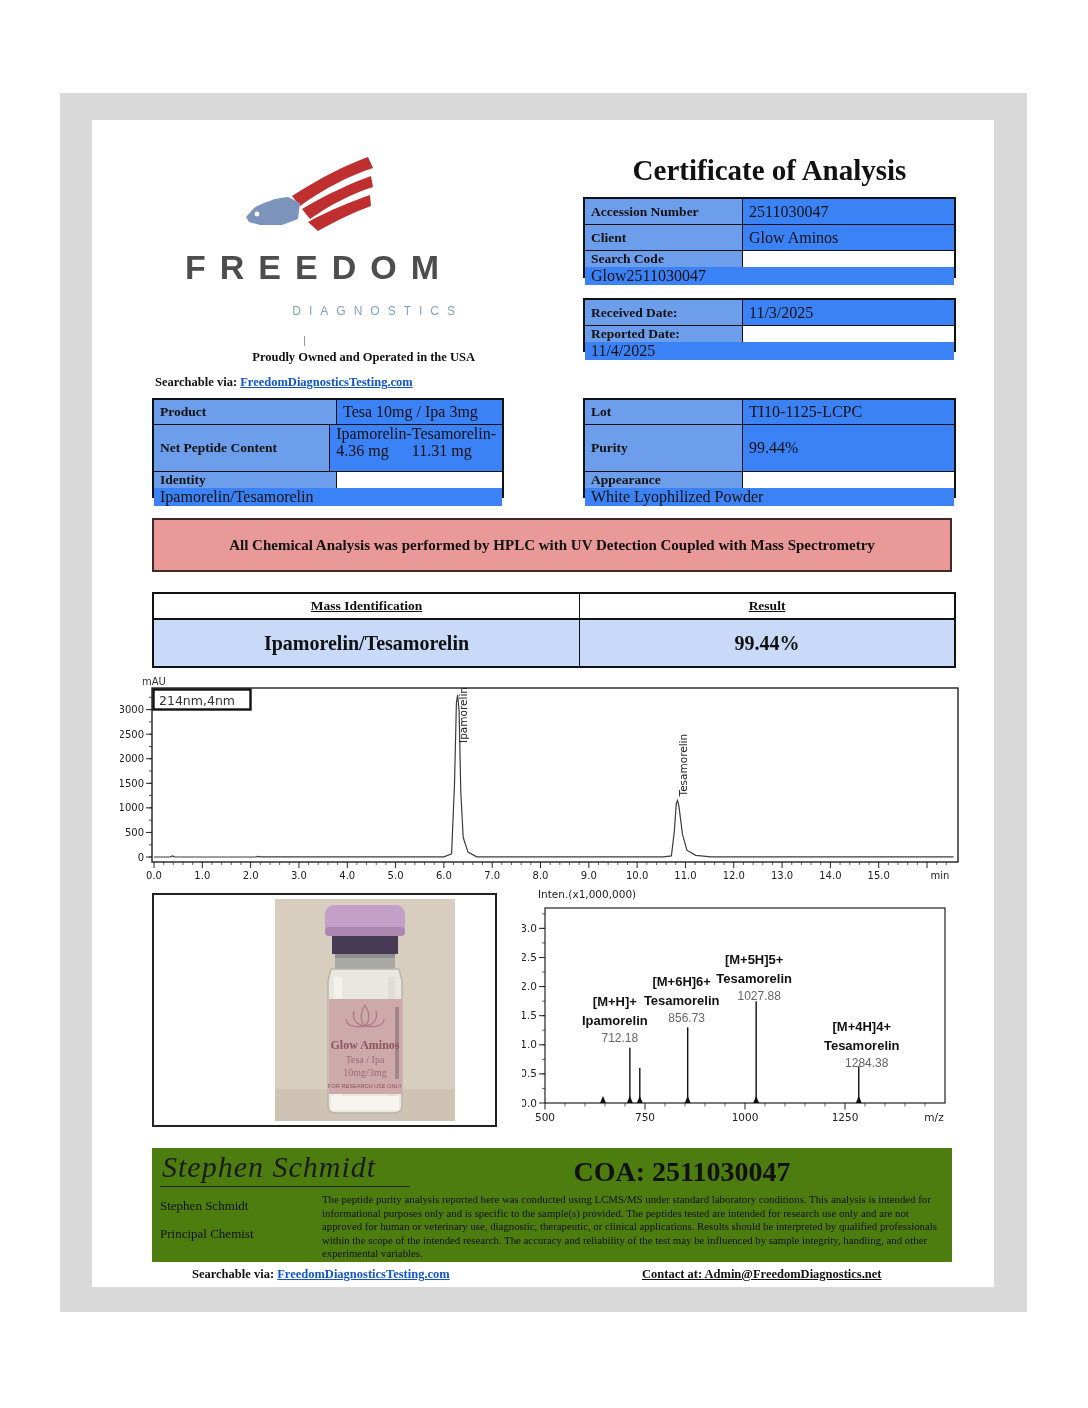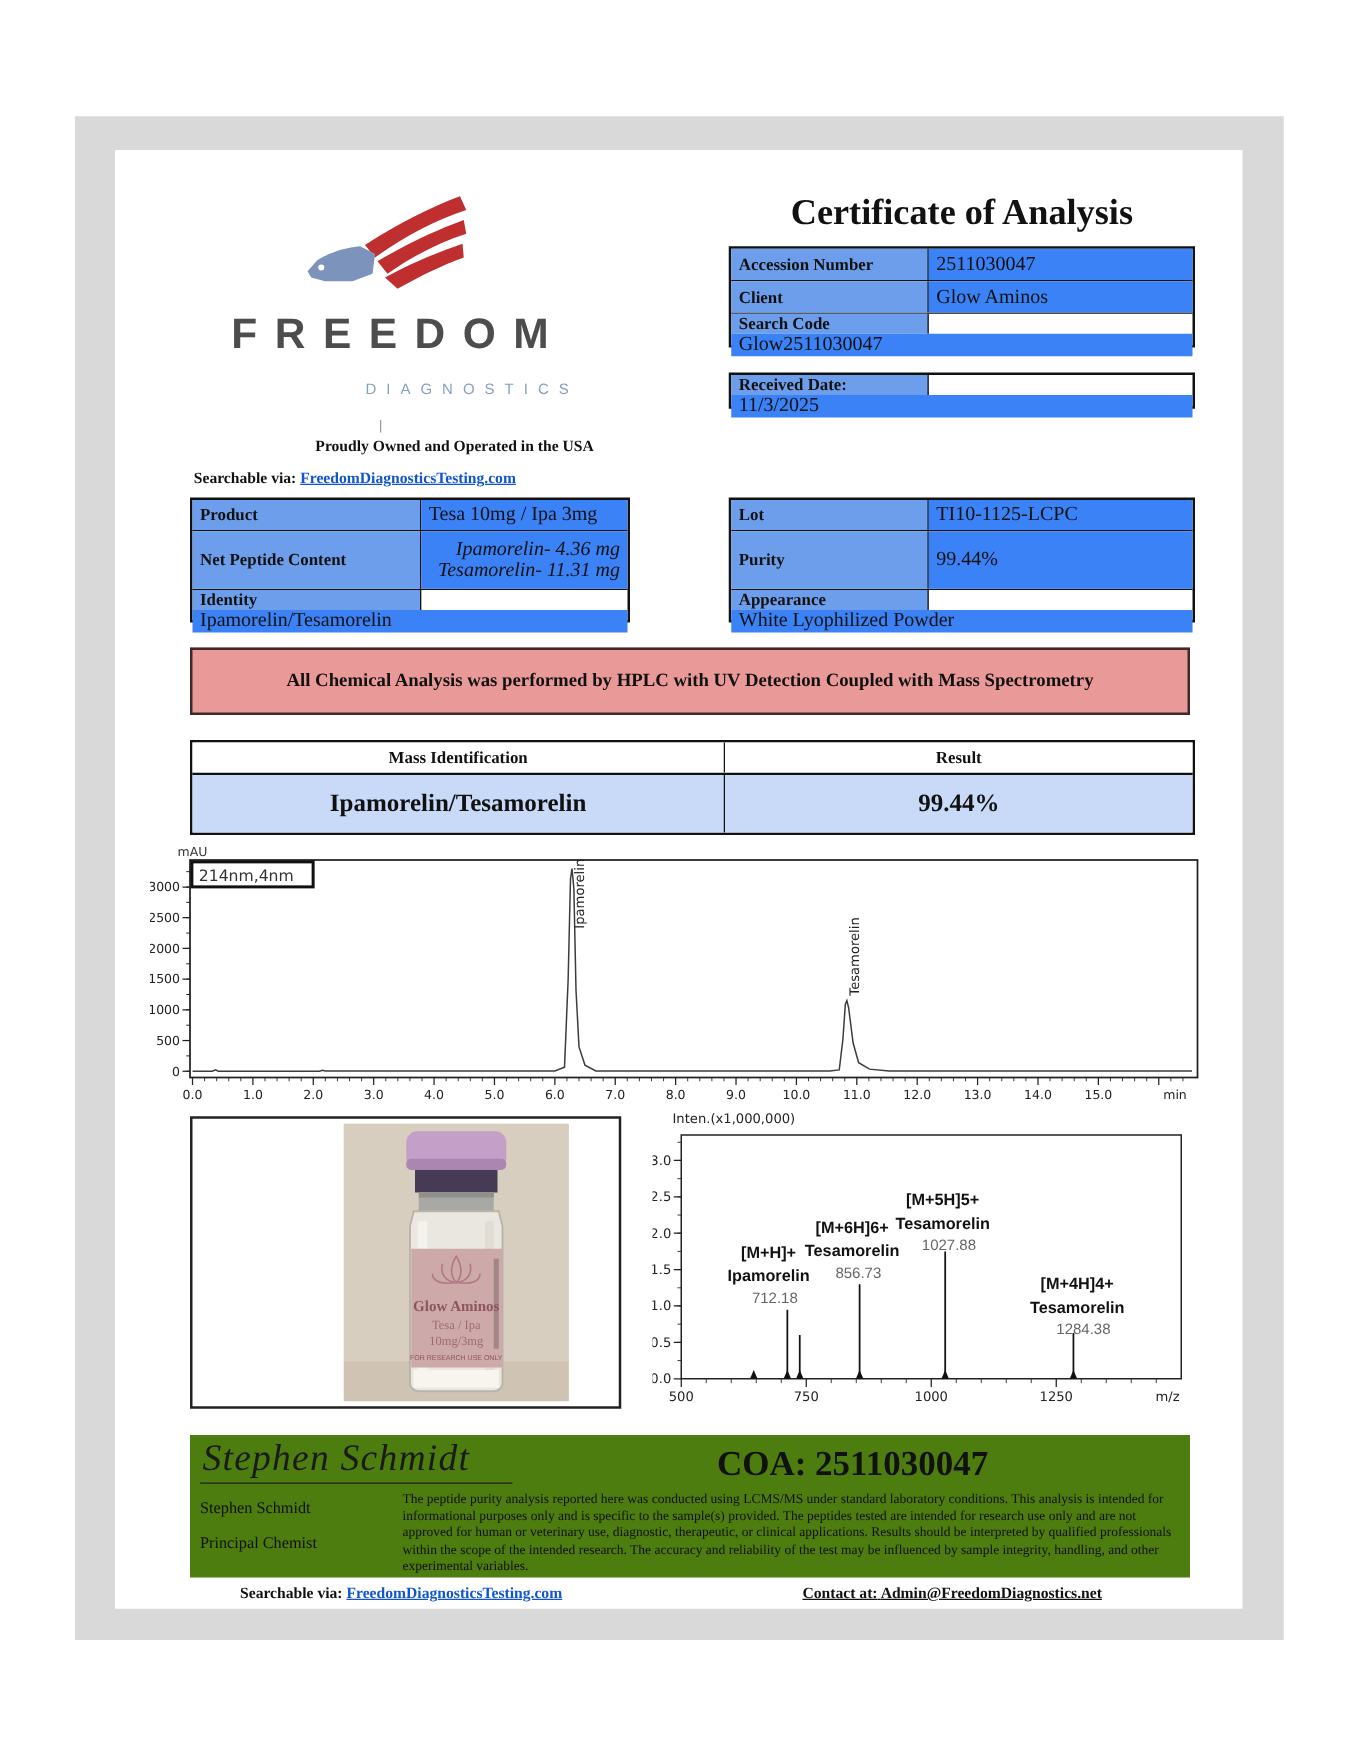--- a/index.html
+++ b/index.html
@@ -10,21 +10,21 @@
   .abs{position:absolute;}
 
   
   #doc-title{left:450px;top:34px;width:455px;text-align:center;font-size:29px;font-weight:bold;}
   .kvtable{position:absolute;border:2px solid #111;}
   .kvrow{display:flex;border-bottom:1.5px solid #111;}
   .kvrow:last-child{border-bottom:none;flex-direction:column;}
   .kvlabel{background:#6d9eeb;font-weight:bold;border-right:1.5px solid #111;
            padding:0 6px;display:flex;align-items:center;font-size:13.5px;}
   .kvvalue{background:#3b82f6;flex:1;padding:0 6px;display:flex;align-items:center;font-size:16px;}
-  .kvvalue.twolines{flex-direction:column;align-items:flex-end;justify-content:center;line-height:17px;font-style:italic;}
+  .kvvalue.twolines{flex-direction:row;align-items:flex-start;justify-content:center;line-height:17px;}
 
   
   #logo-word{left:63px;top:128px;width:300px;text-align:center;
              font-family:"Liberation Sans",sans-serif;font-weight:bold;font-size:34px;
              letter-spacing:14px;padding-left:14px;color:#4d4d4d;}
   #logo-sub{left:63px;top:184px;width:300px;text-align:right;
             font-family:"Liberation Sans",sans-serif;font-weight:normal;font-size:12px;
             letter-spacing:8px;padding-left:8px;color:#87a0c4;}
   #logo-divider{left:212px;top:216px;width:1px;height:10px;background:#9a9a9a;}
   #tagline{left:43px;top:230px;width:340px;text-align:right;font-size:12.5px;font-weight:bold;}
@@ -33,21 +33,21 @@
 
   
   #banner{left:60px;top:398px;width:800px;height:54px;background:#ea9999;border:2px solid #3f2a2a;
           display:flex;align-items:center;justify-content:center;font-size:15px;font-weight:bold;box-sizing:border-box;}
   #mass-table{left:60px;top:472px;width:800px;border:2px solid #111;}
   .mrow{display:flex;}
   .mrow.hdr{border-bottom:2px solid #111;}
   .mcell{box-sizing:border-box;display:flex;align-items:center;justify-content:center;}
   .mcell.c1{width:426px;border-right:1.5px solid #111;}
   .mcell.c2{flex:1;}
-  .mrow.hdr .mcell{height:24px;background:#ffffff;font-weight:bold;font-size:13.5px;}
+  .mrow.hdr .mcell{height:24px;background:#ffffff;font-weight:bold;font-size:13.5px;text-decoration:underline;}
   .mrow.dat .mcell{height:46px;background:#c9daf8;font-weight:bold;font-size:20px;}
 
   
   svg{font-family:"DejaVu Sans",sans-serif;}
   #hplc-svg{left:28px;top:556px;}
   #ms-svg{left:430px;top:765px;}
 
   
   #vial-box{left:60px;top:773px;width:345px;height:234px;background:#fff;border:2px solid #222;box-sizing:border-box;}
   #vial-photo{position:absolute;left:121px;top:4px;width:180px;height:222px;background:#d8cec0;}
@@ -102,20 +102,24 @@
       <div class="kvrow" style="height:25px">
         <div class="kvlabel" style="width:145px">Search Code</div>
         <div class="kvvalue">Glow2511030047</div>
       </div>
     </div>
 
     <div class="kvtable" style="left:491px;top:178px;width:369px">
       <div class="kvrow" style="height:25px">
         <div class="kvlabel" style="width:145px">Received Date:</div>
         <div class="kvvalue">11/3/2025</div>
+      </div>
+      <div class="kvrow" style="height:24px">
+        <div class="kvlabel" style="width:145px">Reported Date:</div>
+        <div class="kvvalue">11/4/2025</div>
       </div>
     </div>
 
     <div class="kvtable" style="left:60px;top:278px;width:348px">
       <div class="kvrow" style="height:24px">
         <div class="kvlabel" style="width:170px">Product</div>
         <div class="kvvalue">Tesa 10mg / Ipa 3mg</div>
       </div>
       <div class="kvrow" style="height:46px">
         <div class="kvlabel" style="width:170px">Net Peptide Content</div>

